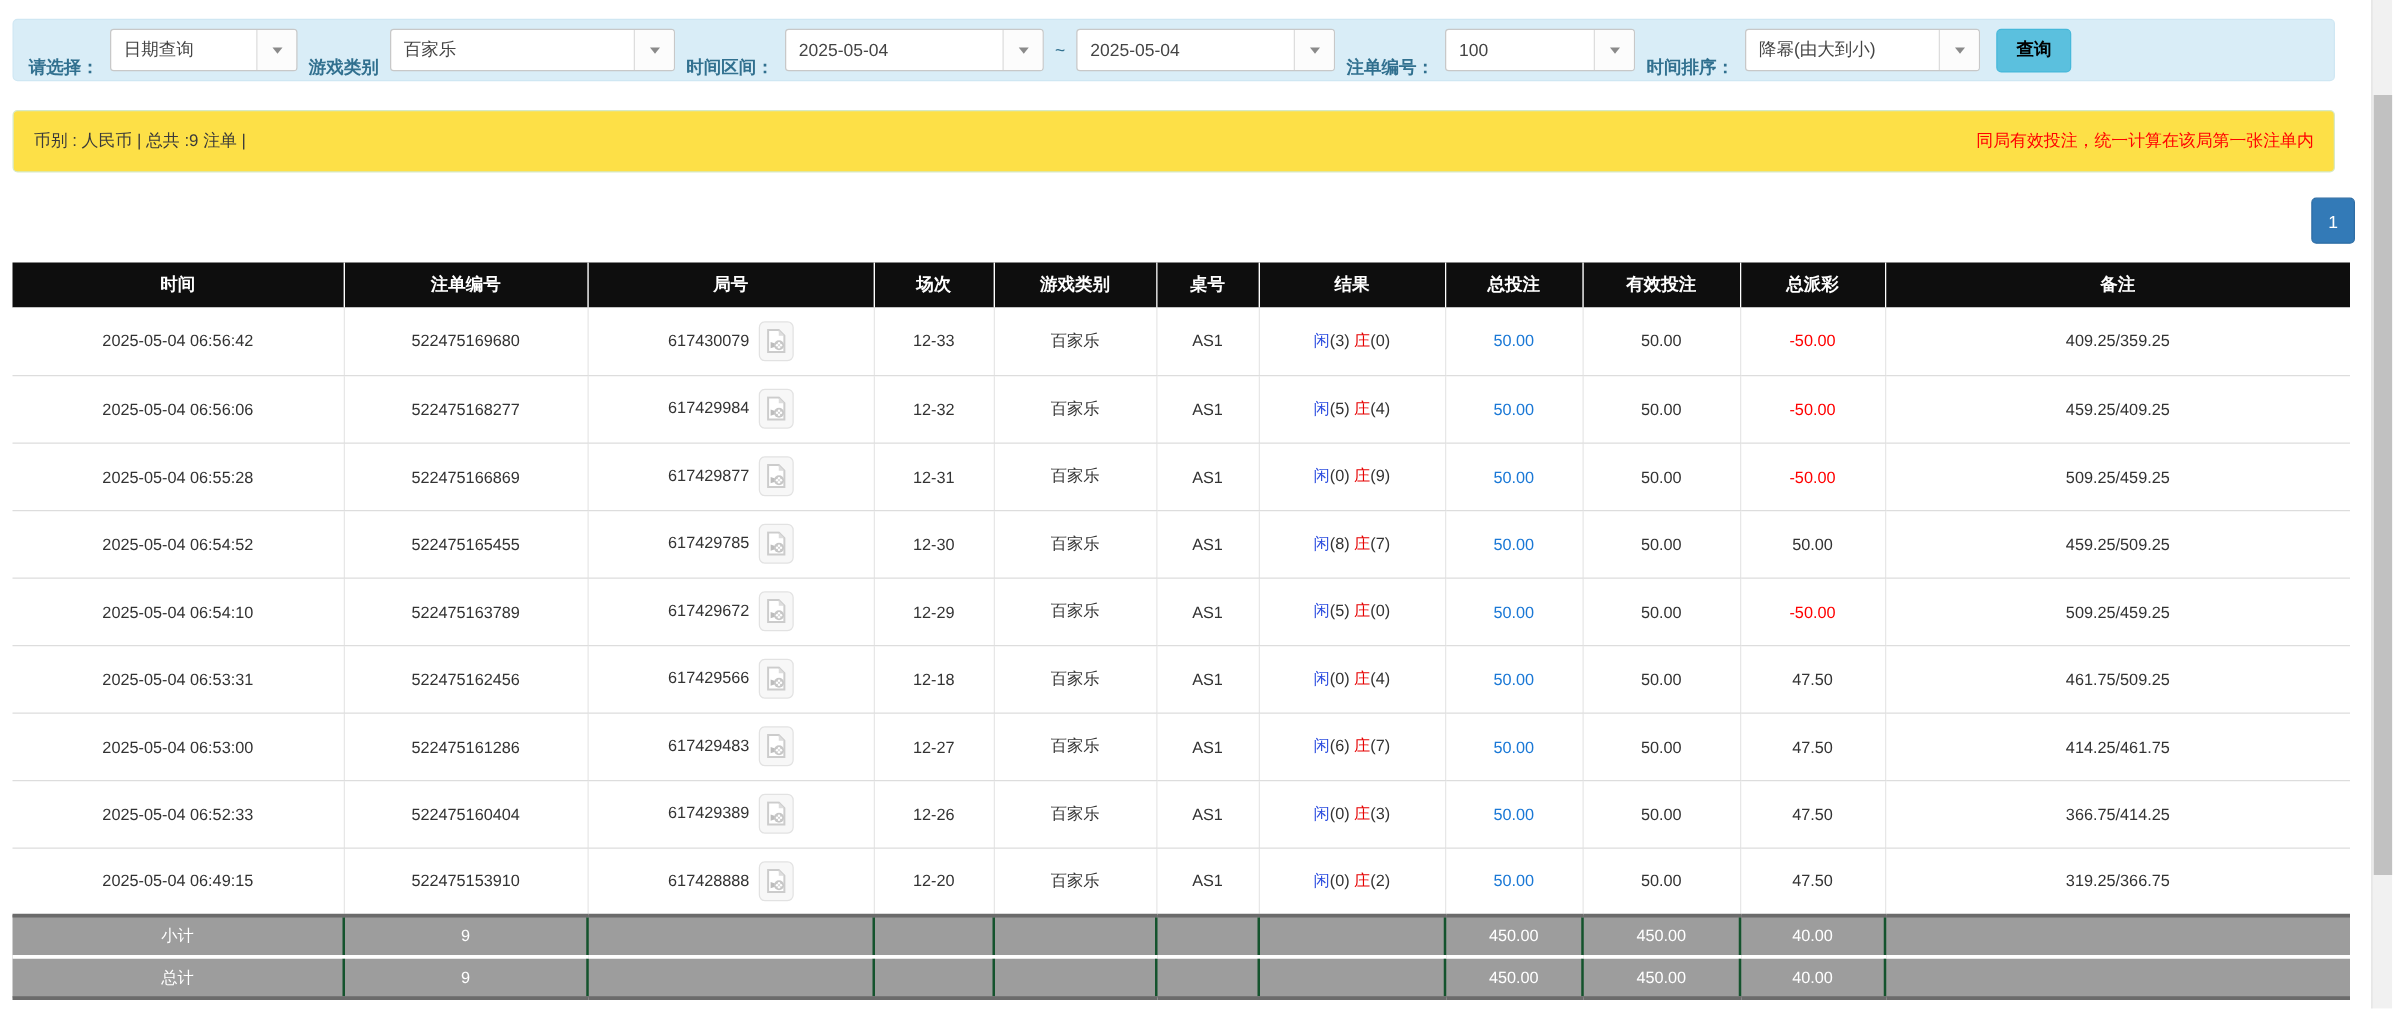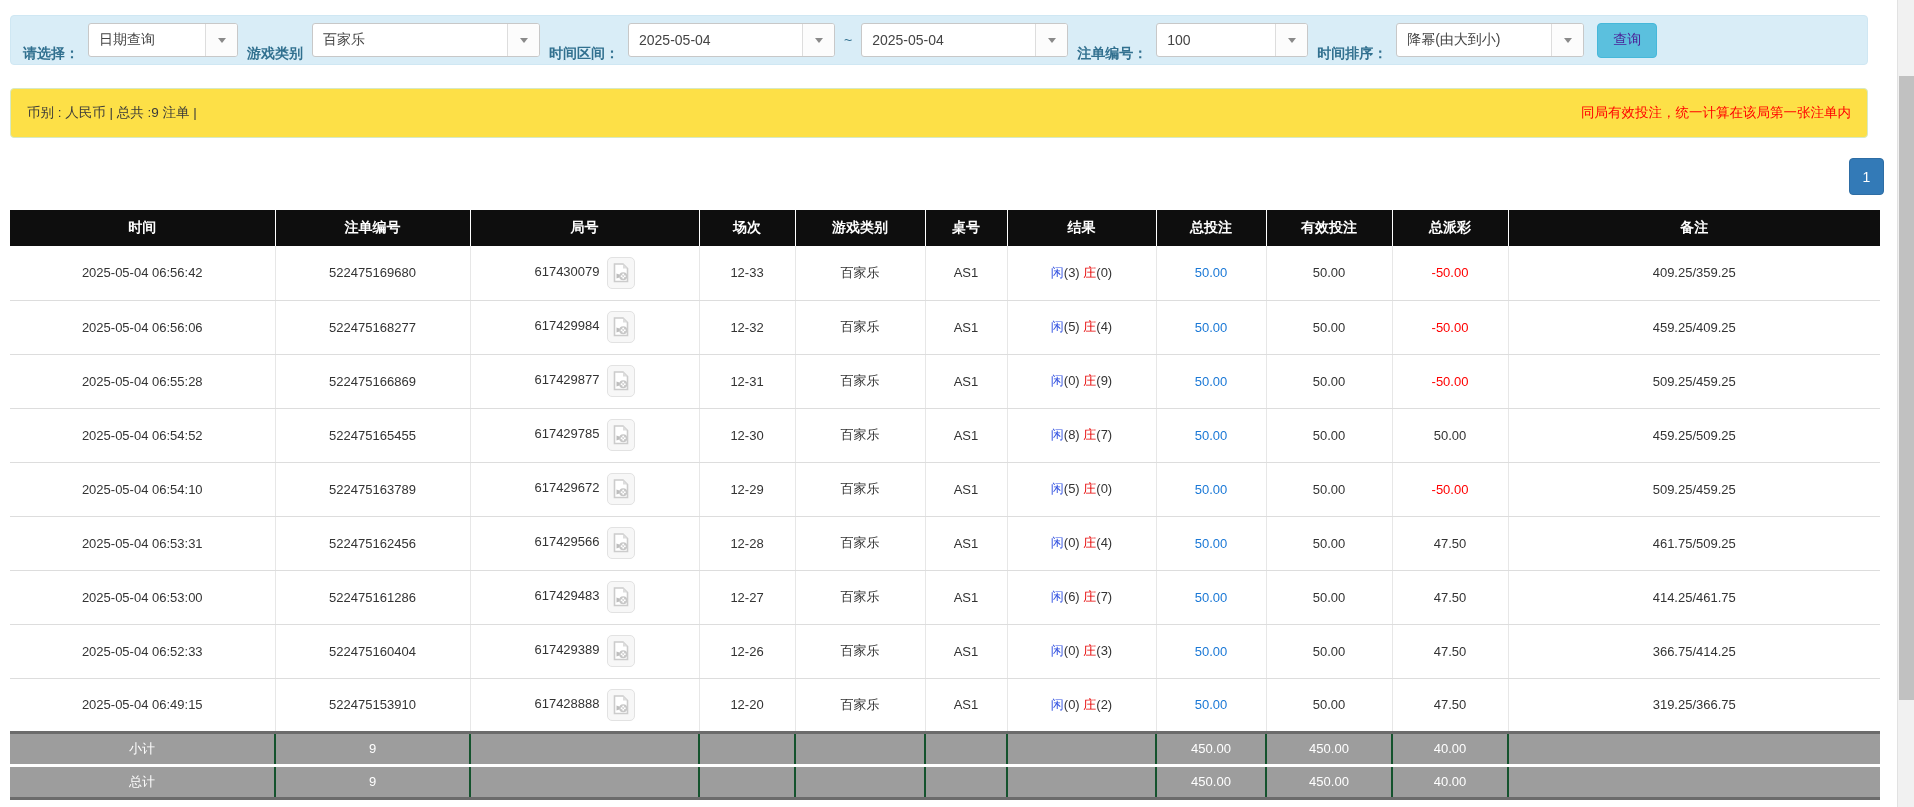--- a/index.html
+++ b/index.html
@@ -23,21 +23,21 @@
   }
   .combo-value { flex:1; padding:0 10px; font-size:14px; color:#444; white-space:nowrap; overflow:hidden; }
   .combo-arrow {
     width:32px; align-self:stretch; border-left:1px solid #ddd; flex:none;
     display:flex; align-items:center; justify-content:center; background:#fcfcfc;
   }
   .tri { width:0; height:0; border-left:4px solid transparent; border-right:4px solid transparent; border-top:5px solid #8a8a8a; }
   .query-btn {
     height:35px; padding:0 15px; margin-left:4px; flex:none;
     background:#5bc0de; border:1px solid #46b8da; border-radius:4px;
-    color:#4c1d95; font-size:14px; cursor:pointer; font-family:inherit;
+    color:#000000; font-size:14px; cursor:pointer; font-family:inherit;font-weight:bold;
   }
 
   
   .info-bar {
     position:absolute; left:10px; top:88px; width:1858px; height:50px;
     background:#fde047; border:1px solid #d6e9c6; border-radius:4px;
     display:flex; align-items:center; justify-content:space-between; padding:0 16px;
   }
   .info-left  { font-size:13.5px; color:#3a3a3a; }
   .info-right { font-size:13.5px; color:#ff0000; }
@@ -311,21 +311,21 @@
                 <path d="M1.5 1 h8.5 l4.5 4.5 v13 h-13 z" fill="#ffffff" stroke="#cccccc" stroke-width="1.6"></path>
                 <path d="M10 1 l4.5 4.5 h-4.5 z" fill="#dddddd"></path>
                 <path d="M3.5 10.5 l3.5 1.2 v2.6 l-3.5 1.2 z" fill="#bdbdbd"></path>
                 <circle cx="10.2" cy="13.2" r="4" fill="#c7c7c7"></circle>
                 <circle cx="10.2" cy="11.6" r="1" fill="#ffffff"></circle>
                 <circle cx="8.6" cy="13.2" r="1" fill="#ffffff"></circle>
                 <circle cx="11.8" cy="13.2" r="1" fill="#ffffff"></circle>
                 <circle cx="10.2" cy="14.8" r="1" fill="#ffffff"></circle>
               </svg>
             </span></td>
-          <td class="data">12-28</td>
+          <td class="data">12-18</td>
           <td class="data">百家乐</td>
           <td class="data">AS1</td>
           <td class="data"><span class="res-player">闲</span><span>(0) </span><span class="res-banker">庄</span><span>(4)</span></td>
           <td class="data blue-val">50.00</td>
           <td class="data">50.00</td>
           <td class="data">47.50</td>
           <td class="data">461.75/509.25</td>
         </tr>
         <tr>
           <td class="data">2025-05-04 06:53:00</td>

